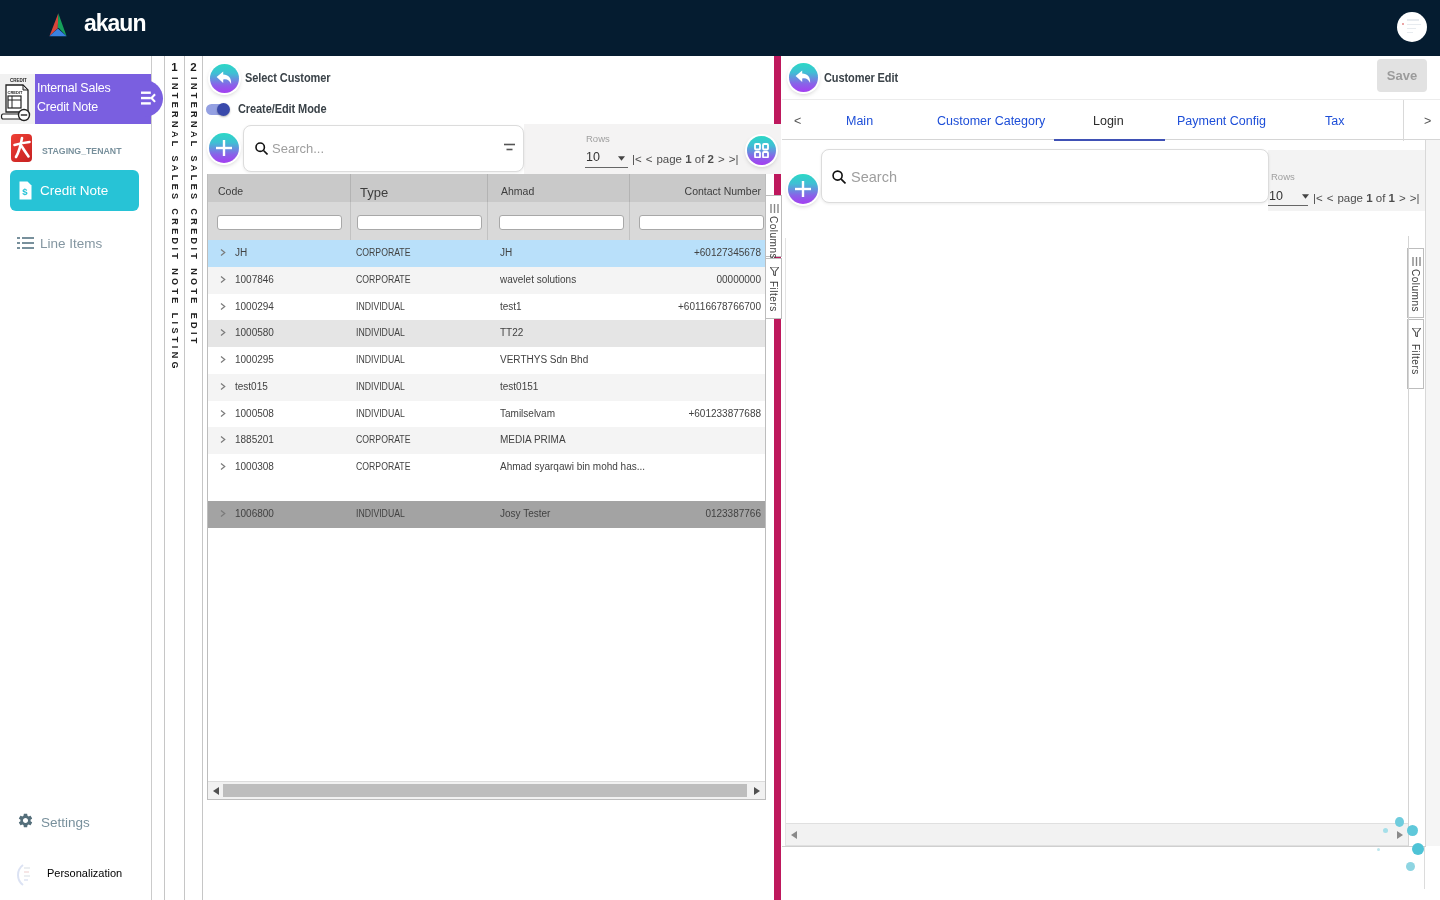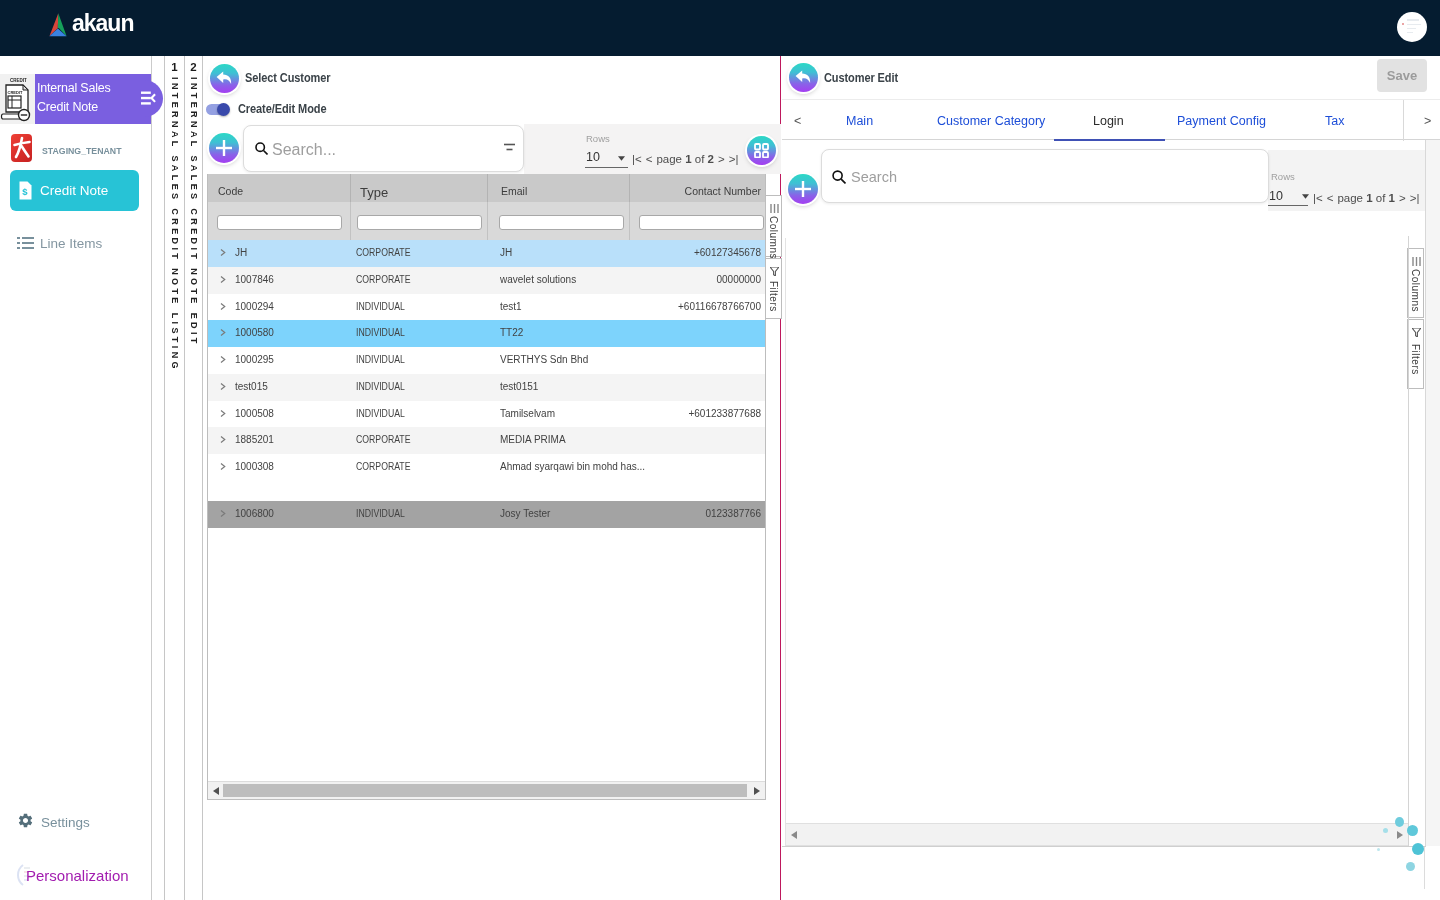--- a/index.html
+++ b/index.html
@@ -3,64 +3,64 @@
 <meta charset="utf-8">
 <style>
   * { margin:0; padding:0; box-sizing:border-box; }
   html,body { width:1440px; height:900px; overflow:hidden; background:#fff;
     font-family:"Liberation Sans", sans-serif; }
   #stage { position:relative; width:1440px; height:900px; }
 
   
   #navbar { position:absolute; left:0; top:0; width:1440px; height:56px; background:#051c30; }
   
-  #logotext { position:absolute; left:72px; top:10px; color:#fff; font-size:23px; font-weight:bold; letter-spacing:-1px; }
+  #logotext { position:absolute; left:84px; top:10px; color:#fff; font-size:23px; font-weight:bold; letter-spacing:-1px; }
   #avatar { position:absolute; left:1397px; top:12px; width:30px; height:30px; border-radius:50%; background:#fff; overflow:hidden; }
   #avatar .l { position:absolute; background:#e7ebef; height:2px; }
 
   
   #sidebar { position:absolute; left:0; top:56px; width:152px; height:844px; background:#fff; border-right:1px solid #cbcbcb; }
   #modhead { position:absolute; left:0; top:18px; width:164px; height:58px; }
   #modicon { position:absolute; left:0; top:0; width:35px; height:50px; background:#f1f1f1; }
   #modpurple { position:absolute; left:35px; top:0; width:116px; height:50px; background:#7a5fe0; }
   #modbump { position:absolute; left:128px; top:6px; width:35px; height:37px; background:#7a5fe0; border-radius:0 18.5px 18.5px 0; }
   #modtitle { position:absolute; left:37px; top:5px; color:#fff; font-size:12.5px; line-height:19px; font-weight:500; letter-spacing:-0.2px; }
   #tenant-icon { position:absolute; left:11px; top:78px; width:21px; height:28px; border-radius:4px; background:linear-gradient(135deg,#ef4136,#c62121); }
   #tenant-label { position:absolute; left:42px; top:89px; font-size:9.5px; font-weight:bold; color:#78909c; letter-spacing:0; transform:scaleX(.92); transform-origin:0 0; }
   #cn-btn { position:absolute; left:10px; top:114px; width:129px; height:41px; background:#27c3d6; border-radius:6px; }
   #cn-label { position:absolute; left:30px; top:13px; color:#fff; font-size:13.5px; }
   #li-row { position:absolute; left:17px; top:180px; }
   #li-label { position:absolute; left:40px; top:180px; font-size:13.5px; color:#8496a1; }
   #settings-row { position:absolute; left:17px; top:756px; }
   #settings-label { position:absolute; left:41px; top:759px; font-size:13.5px; color:#78909c; }
   #pers-icon { position:absolute; left:17px; top:808px; width:14px; height:20px; opacity:.5; }
-  #pers-label { position:absolute; left:26px; top:811px; font-size:15px; color:#a21caf; }
+  #pers-label { position:absolute; left:47px; top:811px; font-size:11px; color:#000000; }
 
   
   .vtab { position:absolute; top:56px; height:844px; background:#fff; border-left:1px solid #c6c6c6; }
   #vtab1 { left:164px; width:20px; }
   #vtab2 { left:184px; width:19px; border-right:1px solid #c6c6c6; }
   .vnum { position:absolute; top:5px; width:100%; text-align:center; font-size:11.5px; font-weight:bold; color:#1c1c1c; }
   .vtext { position:absolute; top:21px; left:50%; transform:translateX(-50%);
      writing-mode:vertical-rl; font-size:9px; font-weight:bold; color:#222; letter-spacing:3.4px; white-space:nowrap; }
 
   
   .gcirc { position:absolute; border-radius:50%;
      background:linear-gradient(180deg,#2bd8c5 0%, #3fc0d4 32%, #8a62e8 72%, #a43ef2 100%);
      box-shadow:0 0 0 2px #fff, 0 2px 5px rgba(0,0,0,.25); }
   .paneltitle { font-weight:bold; color:#3a4248; font-size:12.5px; letter-spacing:-0.1px; transform:scaleX(.88); transform-origin:0 50%; white-space:nowrap; }
   .searchbox { position:absolute; background:#fff; border:1px solid #dcdcdc; border-radius:8px;
      box-shadow:0 1px 3px rgba(0,0,0,.08); }
-  .ph { color:#9e9e9e; font-size:16px; }
+  .ph { color:#9e9e9e; font-size:13px; }
   .rows-lbl { position:absolute; color:#a0a0a0; font-size:9.5px; }
   .pgtxt { color:#4d4d4d; font-size:12.5px; white-space:nowrap; }
   .gridhead { background:#c9c9c9; }
 
   
-  #mid { position:absolute; left:204px; top:56px; width:577px; height:844px; background:#fff; border-right:1px solid #be185d; }
+  #mid { position:absolute; left:204px; top:56px; width:577px; height:844px; background:#fff; border-right:7px solid #be185d; }
   #mid-toolbar-gray { position:absolute; left:320px; top:68px; width:257px; height:50px; background:#f4f3f3; }
   #mtable { position:absolute; left:3px; top:118px; width:559px; height:626px; border:1px solid #bdbdbd; border-top:none; }
   .mrow { position:absolute; left:0; width:557px; height:27px; font-size:10px; color:#424242; }
   .mrow .chev { position:absolute; left:10px; top:8px; width:9px; height:9px; color:#7a7a7a; }
   .c1 { position:absolute; left:27px; top:7px; }
   .c2 { position:absolute; left:148px; top:7px; transform:scaleX(.87); transform-origin:0 0; }
   .c3 { position:absolute; left:292px; top:7px; }
   .c4 { position:absolute; right:4px; top:7px; }
   .hsep { position:absolute; top:0; width:1px; height:28px; background:#b3b3b3; }
 
@@ -231,21 +231,21 @@
         <rect x="1" y="9" width="5" height="5.5" rx="1"></rect>
         <rect x="9" y="9" width="5" height="5.5" rx="1"></rect>
       </g>
     </svg>
 
     <div id="mtable">
 
       <div class="gridhead" style="position:absolute;left:0;top:0;width:557px;height:28px;">
         <div style="position:absolute;left:10px;top:11px;font-size:10.5px;color:#3d3d3d;">Code</div>
         <div style="position:absolute;left:152px;top:11px;font-size:13px;color:#3d3d3d;">Type</div>
-        <div style="position:absolute;left:293px;top:11px;font-size:10.5px;color:#3d3d3d;">Email</div>
+        <div style="position:absolute;left:293px;top:11px;font-size:10.5px;color:#3d3d3d;">Ahmad</div>
         <div style="position:absolute;right:4px;top:11px;font-size:10.5px;color:#3d3d3d;">Contact Number</div>
         <div class="hsep" style="left:142px;"></div>
         <div class="hsep" style="left:279px;"></div>
         <div class="hsep" style="left:421px;"></div>
       </div>
 
       <div style="position:absolute;left:0;top:28px;width:557px;height:38px;background:#d9d9d9;">
         <div style="position:absolute;left:142px;top:0;width:1px;height:38px;background:#c2c2c2;"></div>
         <div style="position:absolute;left:279px;top:0;width:1px;height:38px;background:#c2c2c2;"></div>
         <div style="position:absolute;left:421px;top:0;width:1px;height:38px;background:#c2c2c2;"></div>
@@ -275,21 +275,21 @@
       </div>
       <div class="mrow" style="top:119.5px;background:#fff;">
         <svg class="chev" viewBox="0 0 12 12">
               <polyline points="4,2 9,6 4,10" fill="none" stroke="#7a7a7a" stroke-width="1.6"></polyline>
             </svg>
         <span class="c1">1000294</span>
             <span class="c2">INDIVIDUAL</span>
             <span class="c3">test1</span>
             <span class="c4">+60116678766700</span>
       </div>
-      <div class="mrow" style="top:146.25px;background:#7dd3fc;">
+      <div class="mrow" style="top:146.25px;background:#e5e5e5;">
         <svg class="chev" viewBox="0 0 12 12">
               <polyline points="4,2 9,6 4,10" fill="none" stroke="#7a7a7a" stroke-width="1.6"></polyline>
             </svg>
         <span class="c1">1000580</span>
             <span class="c2">INDIVIDUAL</span>
             <span class="c3">TT22</span>
             <span class="c4"></span>
       </div>
       <div class="mrow" style="top:173.0px;background:#fff;">
         <svg class="chev" viewBox="0 0 12 12">

